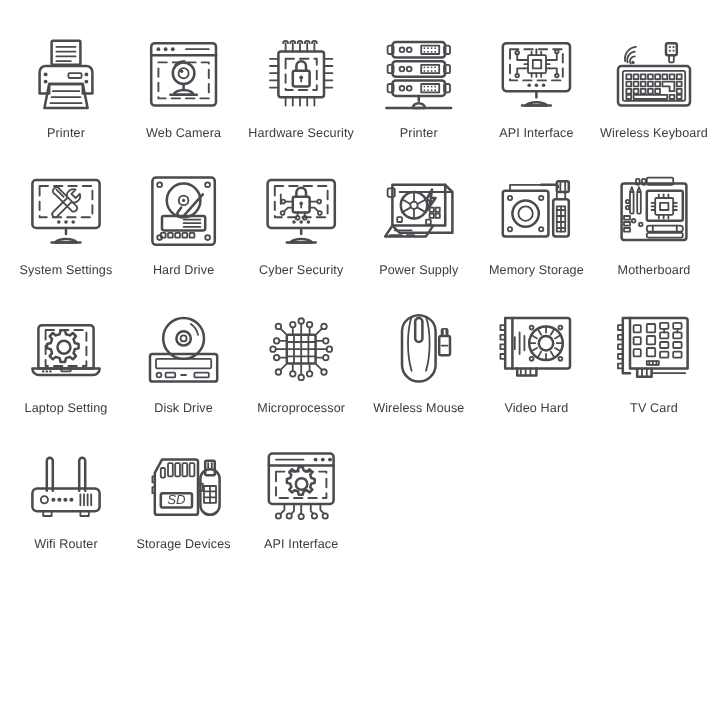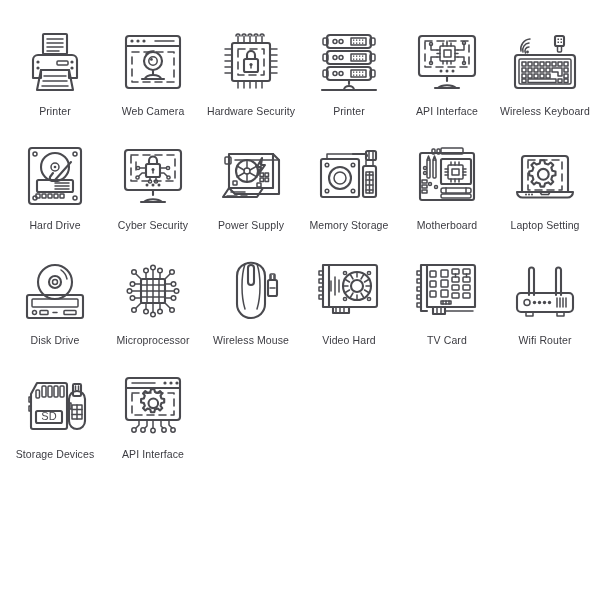--- a/index.html
+++ b/index.html
@@ -27,20 +27,21 @@
     flex-direction: column;
     align-items: center;
     justify-content: flex-start;
   }
   .icon-box {
     width: 80px;
     height: 76px;
     display: flex;
     align-items: center;
     justify-content: center;
+    font-style: italic;
   }
   .icon-box svg {
     width: 72px;
     height: 72px;
     display: block;
   }
   .ln {
     fill: none;
     stroke: #4a4a4f;
     stroke-width: 2.1;
@@ -299,20 +300,38 @@
           <rect x="13" y="53" width="4" height="3.5"></rect>
             <rect x="19" y="53" width="28" height="3.5"></rect>
           <rect x="49" y="53" width="4" height="3.5"></rect>
             <rect x="55" y="53" width="4" height="3.5"></rect>
         </g>
       </svg>
     </div>
     <div class="caption">Wireless Keyboard</div>
   </div>
 
+  <div class="cell">
+    <div class="icon-box">
+      <svg viewBox="0 0 72 72">
+        <rect class="ln" x="8" y="10" width="56" height="40" rx="3"></rect>
+        <rect class="ln-dash" x="14" y="15" width="44" height="26"></rect>
+        <circle class="fl" cx="30" cy="45" r="1.5"></circle>
+        <circle class="fl" cx="36" cy="45" r="1.5"></circle>
+        <circle class="fl" cx="42" cy="45" r="1.5"></circle>
+        <path class="ln" d="M36 50 v5"></path>
+        <path class="ln" d="M27 62 a10 5 0 0 1 18 0 z"></path>
+        <line class="ln" x1="24" y1="62" x2="48" y2="62"></line>
+        <path class="ln-thin" d="M44 18 a5.5 5.5 0 0 0 -7 7 l-12 12 a2.5 2.5 0 0 0 3.5 3.5 l12 -12 a5.5 5.5 0 0 0 7 -7 l-3.5 3.5 l-3.5 -3.5 z"></path>
+        <path class="ln-thin" d="M28 18 l6 6"></path>
+        <path class="ln-thin" d="M26 17 a3 3 0 0 0 1 5 l14 14 a3 3 0 0 0 4 -4 l-14 -14 a3 3 0 0 0 -5 -1 z"></path>
+      </svg>
+    </div>
+    <div class="caption">System Settings</div>
+  </div>
 
   <div class="cell">
     <div class="icon-box">
       <svg viewBox="0 0 72 72">
         <rect class="ln" x="10" y="8" width="52" height="56" rx="3"></rect>
         <circle class="ln-thin" cx="16" cy="14" r="2"></circle>
         <circle class="ln-thin" cx="56" cy="14" r="2"></circle>
         <circle class="ln-thin" cx="16" cy="58" r="2"></circle>
         <circle class="ln-thin" cx="56" cy="58" r="2"></circle>
         <circle class="ln" cx="36" cy="27" r="14"></circle>

